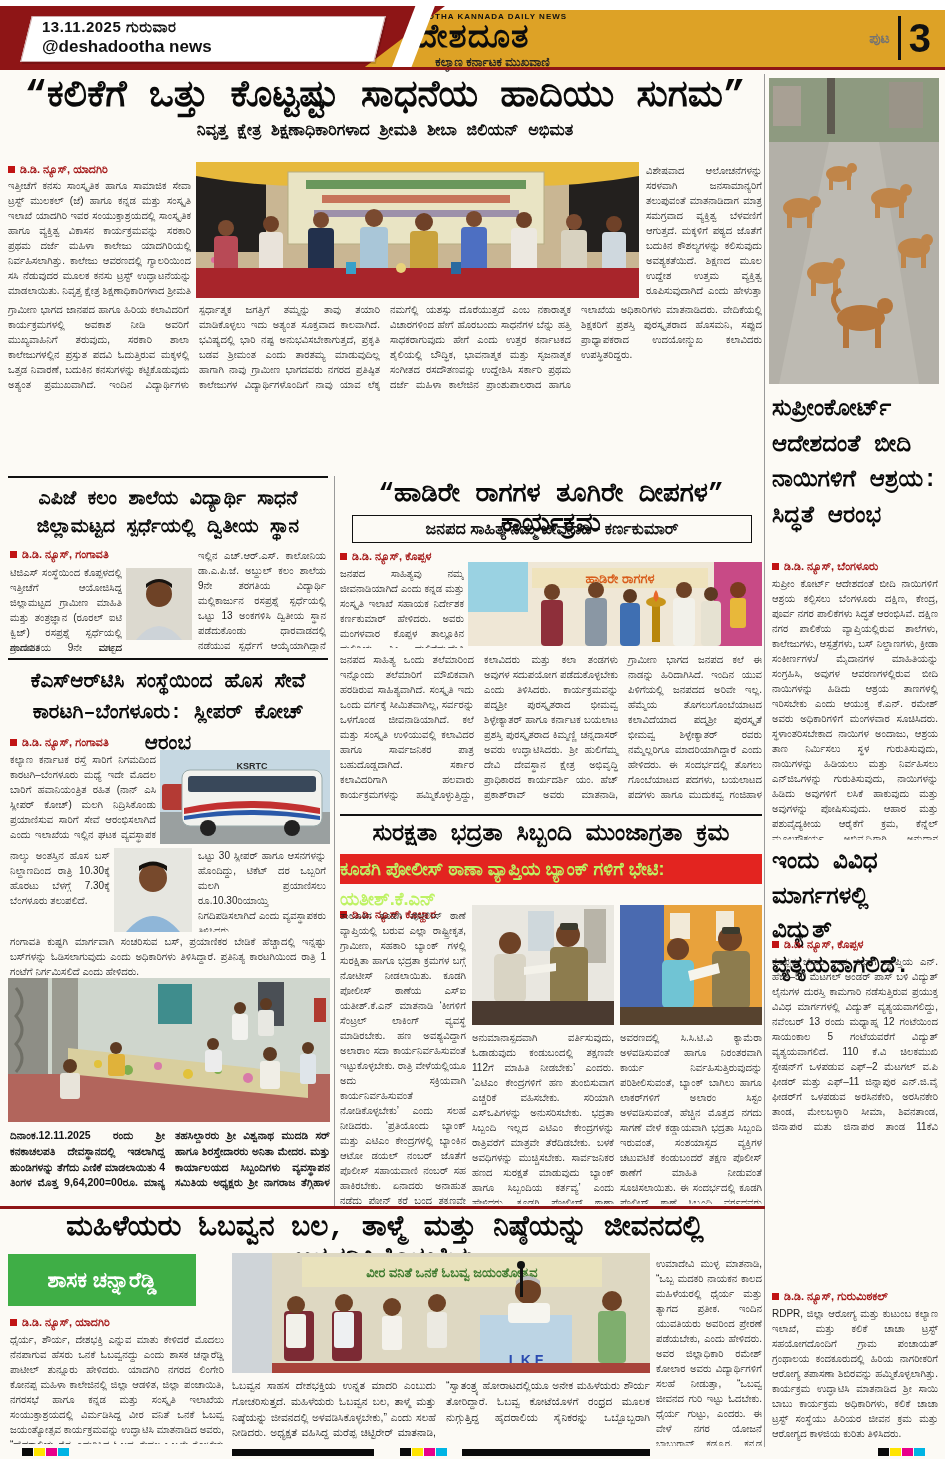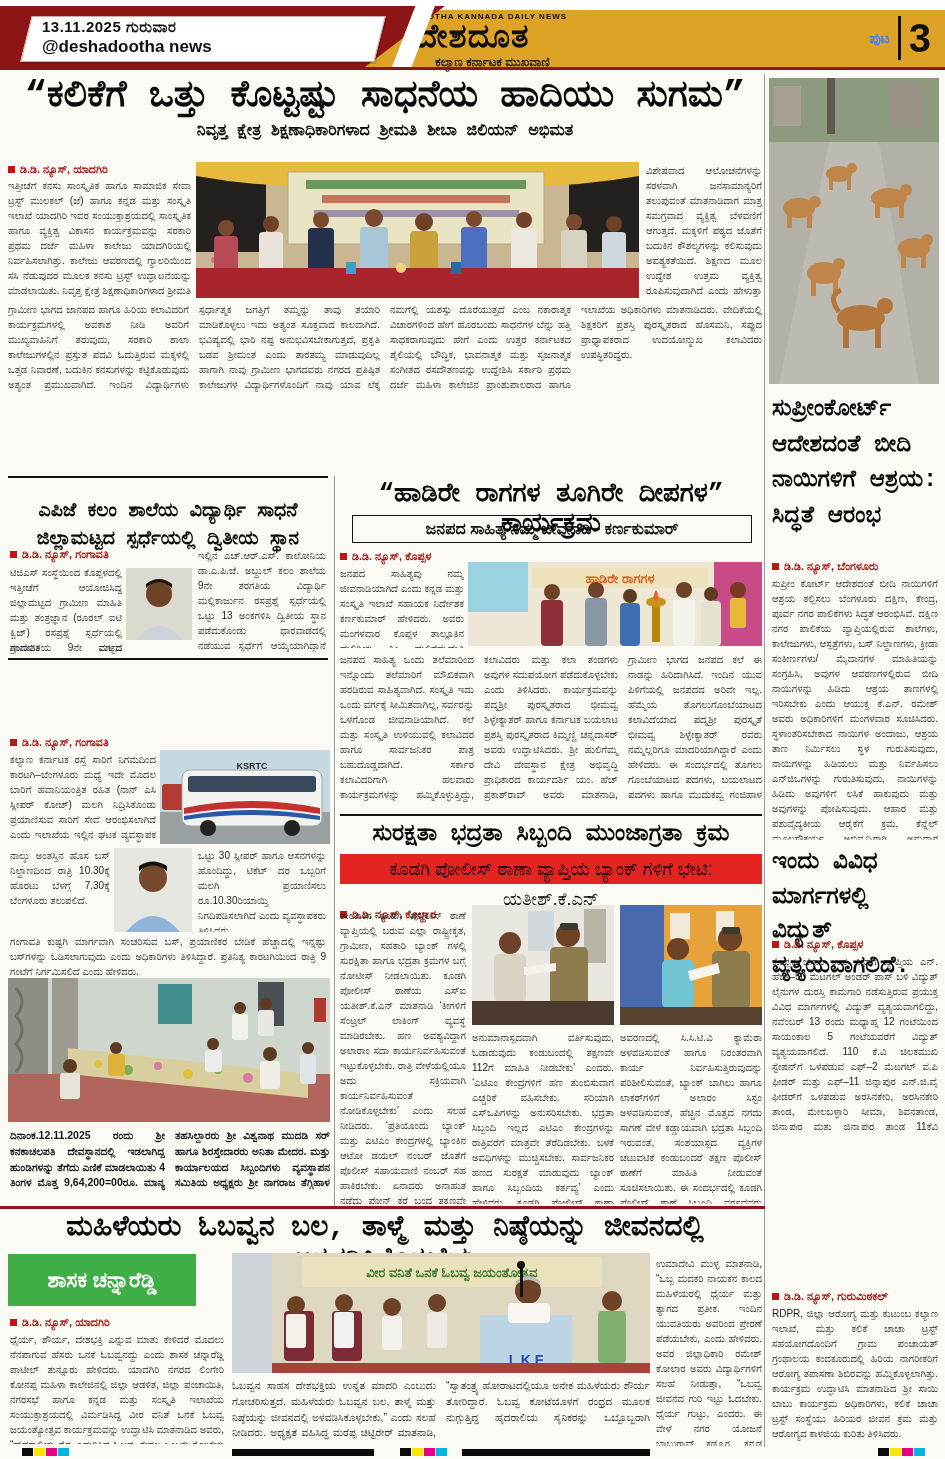--- a/index.html
+++ b/index.html
@@ -15,40 +15,40 @@
               clip-path:polygon(30% 0,55% 0,25% 100%,0 100%);}
   .hdr-datebox{left:26px;top:16px;width:352px;height:44px;background:#fff;transform:skewX(-14deg);
                border:1px solid #caa;box-shadow:2px 2px 0 rgba(0,0,0,.15);}
   .hdr-date{left:42px;top:18px;font-size:15px;font-weight:bold;color:#111;letter-spacing:.5px;}
   .hdr-handle{left:42px;top:37px;font-size:17px;font-weight:bold;color:#111;}
   .hdr-top-eng{left:0;top:12px;width:945px;text-align:center;font-size:8px;font-weight:bold;color:#111;letter-spacing:1px;}
   .masthead{left:0;top:20px;width:945px;text-align:center;font-size:33px;font-weight:700;color:#0d0d0d;
             font-family:"Liberation Serif",serif;letter-spacing:1px;line-height:1;}
   .hdr-tagline{left:0;top:55px;width:945px;text-align:center;font-size:12px;font-weight:bold;color:#222;margin-left:20px;}
   .pagenum-wrap{right:14px;top:16px;display:flex;align-items:center;gap:8px;}
-  .pagenum-label{font-size:14px;font-weight:bold;color:#3b82f6;}
+  .pagenum-label{font-size:14px;font-weight:bold;color:#737373;}
   .pagenum-bar{width:3px;height:44px;background:#111;}
   .pagenum-num{font-size:40px;font-weight:900;color:#111;line-height:1;}
   .hdr-rule{left:0;top:67px;width:945px;height:3px;background:#8e1516;}
   
   .headline{font-weight:900;color:#0a0a0a;font-family:Liberation Mono, monospace;}
   .center{text-align:center;}
   .byline{display:flex;align-items:center;gap:5px;font-size:11px;font-weight:bold;color:#a31515;}
   .bullet{width:7px;height:7px;background:#c11414;display:inline-block;flex:0 0 auto;}
   .body{font-size:10px;line-height:1.5;text-align:justify;color:#1d1d1d;overflow:hidden;}
   .cols2{column-count:2;column-gap:10px;}
   .cols3{column-count:3;column-gap:10px;}
   .cols4{column-count:4;column-gap:10px;}
   .rule-dark{background:#111;}
   .rule-maroon{background:#8e1516;}
   .vline{background:#9a9a9a;width:1px;}
   .photo{overflow:hidden;background:#ddd;}
   .photo svg{display:block;}
   .boxed{border:1.5px solid #111;}
-  .redbanner{background:#e32420;color:#000000;font-weight:400;text-align:center;}
+  .redbanner{background:#e32420;color:#bef264;font-weight:700;}
   .greenbox{background:#3fae46;color:#fff;font-weight:900;text-align:center;
             display:flex;align-items:center;justify-content:center;}
   .capt{font-size:10.5px;font-weight:bold;line-height:1.5;text-align:justify;color:#141414;overflow:hidden;}
   .cmyk{display:flex;gap:1px;}
   .cmyk span{width:11px;height:8px;display:inline-block;}
   .bar{height:7px;background:#0a0a0a;}
 </style>
 </head>
 <body>
 
@@ -121,38 +121,39 @@
   </div>
 
   <div class="abs body" style="left:646px;top:163px;width:116px;height:135px;">ವಿಶೇಷವಾದ ಆಲೋಚನೆಗಳನ್ನು ಸರಳವಾಗಿ ಜನಸಾಮಾನ್ಯರಿಗೆ ತಲುಪುವಂತೆ ಮಾತನಾಡಿದಾಗ ಮಾತ್ರ ಸಮಗ್ರವಾದ ವ್ಯಕ್ತಿತ್ವ ಬೆಳವಣಿಗೆ ಆಗುತ್ತದೆ. ಮಕ್ಕಳಿಗೆ ಪಠ್ಯದ ಜೊತೆಗೆ ಬದುಕಿನ ಕೌಶಲ್ಯಗಳನ್ನು ಕಲಿಸುವುದು ಅವಶ್ಯಕತೆಯಿದೆ. ಶಿಕ್ಷಣದ ಮೂಲ ಉದ್ದೇಶ ಉತ್ತಮ ವ್ಯಕ್ತಿತ್ವ ರೂಪಿಸುವುದಾಗಿದೆ ಎಂದು ಹೇಳುತ್ತಾ ಪ್ರೇರಣೆ ತುಂಬಿದರು. ಹಿರಿಯ ಜಾನಪದ ಕಲಾವಿದರಾದ ಮೋಹನಪ್ಪ ಜಾನಪದ ಸಂಗೀತ ಹಾಗೂ ಕು. ಶಾರದಾ ಗೋಣಿರವರಿಂದ ಹಿಂದೂಸ್ತಾನಿ ಶಾಸ್ತ್ರೀಯ ಸಂಗೀತವನ್ನು ನೀಡಿದರು.</div>
 
   <div class="abs body cols4" style="left:8px;top:302px;width:754px;height:166px;">ಗ್ರಾಮೀಣ ಭಾಗದ ಜಾನಪದ ಹಾಗೂ ಹಿರಿಯ ಕಲಾವಿದರಿಗೆ ಕಾರ್ಯಕ್ರಮಗಳಲ್ಲಿ ಅವಕಾಶ ನೀಡಿ ಅವರಿಗೆ ಮುಖ್ಯವಾಹಿನಿಗೆ ತರುವುದು, ಸರಕಾರಿ ಶಾಲಾ ಕಾಲೇಜುಗಳಲ್ಲಿನ ಪ್ರಸ್ತುತ ಪದವಿ ಓದುತ್ತಿರುವ ಮಕ್ಕಳಲ್ಲಿ ಒತ್ತಡ ನಿವಾರಣೆ, ಬದುಕಿನ ಕನಸುಗಳನ್ನು ಕಟ್ಟಿಕೊಡುವುದು ಅತ್ಯಂತ ಪ್ರಮುಖವಾಗಿದೆ. ಇಂದಿನ ವಿದ್ಯಾರ್ಥಿಗಳು ಸ್ಪರ್ಧಾತ್ಮಕ ಜಗತ್ತಿಗೆ ತಮ್ಮನ್ನು ತಾವು ತಯಾರಿ ಮಾಡಿಕೊಳ್ಳಲು ಇದು ಅತ್ಯಂತ ಸೂಕ್ತವಾದ ಕಾಲವಾಗಿದೆ. ಭವಿಷ್ಯದಲ್ಲಿ ಭಾರಿ ನಷ್ಟ ಅನುಭವಿಸಬೇಕಾಗುತ್ತದೆ, ಪ್ರಕೃತಿ ಬಡವ ಶ್ರೀಮಂತ ಎಂದು ತಾರತಮ್ಯ ಮಾಡುವುದಿಲ್ಲ ಹಾಗಾಗಿ ನಾವು ಗ್ರಾಮೀಣ ಭಾಗದವರು ನಗರದ ಪ್ರತಿಷ್ಠಿತ ಕಾಲೇಜುಗಳ ವಿದ್ಯಾರ್ಥಿಗಳೊಂದಿಗೆ ನಾವು ಯಾವ ಲೆಕ್ಕ ನಮಗೆಲ್ಲಿ ಯಶಸ್ಸು ದೊರೆಯುತ್ತದೆ ಎಂಬ ನಕಾರಾತ್ಮಕ ವಿಚಾರಗಳಿಂದ ಹೇಗೆ ಹೊರಬಂದು ಸಾಧನೆಗಳ ಬೆನ್ನು ಹತ್ತಿ ಸಾಧಕರಾಗುವುದು ಹೇಗೆ ಎಂದು ಉತ್ತರ ಕರ್ನಾಟಕದ ಶೈಲಿಯಲ್ಲಿ ಬೌದ್ಧಿಕ, ಭಾವನಾತ್ಮಕ ಮತ್ತು ಸೃಜನಾತ್ಮಕ ಸಂಗೀತದ ರಸದೌತಣವನ್ನು ಉದ್ದೇಶಿಸಿ ಸರ್ಕಾರಿ ಪ್ರಥಮ ದರ್ಜೆ ಮಹಿಳಾ ಕಾಲೇಜಿನ ಪ್ರಾಂಶುಪಾಲರಾದ ಹಾಗೂ ಇಲಾಖೆಯ ಅಧಿಕಾರಿಗಳು ಮಾತನಾಡಿದರು. ವೇದಿಕೆಯಲ್ಲಿ ಶಿಕ್ಷಕರಿಗೆ ಪ್ರಶಸ್ತಿ ಪುರಸ್ಕೃತರಾದ ಹೊಸಮನಿ, ಸಪ್ಪುದ ಪ್ರಾಧ್ಯಾಪಕರಾದ ಉದಯೋನ್ಮುಖ ಕಲಾವಿದರು ಉಪಸ್ಥಿತರಿದ್ದರು.</div>
 
   <div class="abs vline" style="left:334px;top:476px;height:730px;"></div>
   <div class="abs vline" style="left:764px;top:74px;height:1373px;"></div>
 
   <div class="abs rule-dark" style="left:8px;top:476px;width:320px;height:2px;"></div>
-  <div class="abs headline center" style="left:14px;top:498px;width:308px;font-size:19px;line-height:1.45;">ಎಪಿಜೆ ಕಲಂ ಶಾಲೆಯ ವಿದ್ಯಾರ್ಥಿ ಸಾಧನೆ ಜಿಲ್ಲಾಮಟ್ಟದ ಸ್ಪರ್ಧೆಯಲ್ಲಿ ದ್ವಿತೀಯ ಸ್ಥಾನ</div>
+  <div class="abs headline center" style="left:14px;top:486px;width:308px;font-size:19px;line-height:1.45;">ಎಪಿಜೆ ಕಲಂ ಶಾಲೆಯ ವಿದ್ಯಾರ್ಥಿ ಸಾಧನೆ ಜಿಲ್ಲಾಮಟ್ಟದ ಸ್ಪರ್ಧೆಯಲ್ಲಿ ದ್ವಿತೀಯ ಸ್ಥಾನ</div>
   <div class="abs byline" style="left:10px;top:548px;">
     <span class="bullet"></span>
     <span>ಡಿ.ಡಿ. ನ್ಯೂಸ್, ಗಂಗಾವತಿ</span>
   </div>
   <div class="abs body" style="left:10px;top:565px;width:112px;height:86px;">ಟಿಜಿಎಸ್ ಸಂಸ್ಥೆಯಿಂದ ಕೊಪ್ಪಳದಲ್ಲಿ ಇತ್ತೀಚೆಗೆ ಆಯೋಜಿಸಿದ್ದ ಜಿಲ್ಲಾಮಟ್ಟದ ಗ್ರಾಮೀಣ ಮಾಹಿತಿ ಮತ್ತು ತಂತ್ರಜ್ಞಾನ (ರೂರಲ್ ಐಟಿ ಕ್ವಿಜ್) ರಸಪ್ರಶ್ನೆ ಸ್ಪರ್ಧೆಯಲ್ಲಿ ಗಂಗಾವತಿಯ 9ನೇ ವರ್ಗದ ವಿದ್ಯಾರ್ಥಿ ದ್ವಿತೀಯ ಸ್ಥಾನ ಪಡೆದು ಧಾರವಾಡದಲ್ಲಿ ಸೋಮವಾರ (ನ.10) ನಡೆಯುವ</div>
   <div class="abs photo" style="left:126px;top:568px;width:66px;height:72px;">
     <svg width="66" height="72" viewBox="0 0 66 72">
       <rect width="66" height="72" fill="#dcd9cf"></rect>
       <circle cx="33" cy="26" r="13" fill="#6e4226"></circle>
       <path d="M20 20 Q33 8 46 20 L46 16 Q33 6 20 16 Z" fill="#181410"></path>
       <path d="M10 72 Q33 44 56 72 Z" fill="#cdd3d8"></path>
     </svg>
   </div>
   <div class="abs body" style="left:198px;top:548px;width:128px;height:104px;">ಇಲ್ಲಿನ ಎಚ್.ಆರ್.ಎಸ್. ಕಾಲೋನಿಯ ಡಾ.ಎ.ಪಿ.ಜೆ. ಅಬ್ದುಲ್ ಕಲಂ ಶಾಲೆಯ 9ನೇ ತರಗತಿಯ ವಿದ್ಯಾರ್ಥಿ ಮಲ್ಲಿಕಾರ್ಜುನ ರಸಪ್ರಶ್ನೆ ಸ್ಪರ್ಧೆಯಲ್ಲಿ ಒಟ್ಟು 13 ಅಂಕಗಳಿಸಿ ದ್ವಿತೀಯ ಸ್ಥಾನ ಪಡೆದುಕೊಂಡು ಧಾರವಾಡದಲ್ಲಿ ನಡೆಯುವ ಸ್ಪರ್ಧೆಗೆ ಆಯ್ಕೆಯಾಗಿದ್ದಾನೆ ಎಂದು ಶಿಕ್ಷಣ</div>
   <div class="abs body" style="left:10px;top:640px;width:112px;height:16px;">ಪ್ರಾದೇಶಿಕ ಮಟ್ಟದ ಆಯ್ಕೆಯಾಗಿದ್ದಾನೆ. ಸ್ಪರ್ಧೆಗೆ ಸಂಸ್ಥೆಯ ಮುಖ್ಯಸ್ಥೆ ಶಾಹೀನ್ ಕೌಸರ್ ತಿಳಿಸಿದ್ದಾರೆ.</div>
 
   <div class="abs rule-dark" style="left:8px;top:658px;width:320px;height:2px;"></div>
+  <div class="abs headline center" style="left:10px;top:666px;width:316px;font-size:20px;line-height:1.55;">ಕೆಎಸ್‌ಆರ್‌ಟಿಸಿ ಸಂಸ್ಥೆಯಿಂದ ಹೊಸ ಸೇವೆ ಕಾರಟಗಿ–ಬೆಂಗಳೂರು: ಸ್ಲೀಪರ್ ಕೋಚ್ ಆರಂಭ</div>
   <div class="abs byline" style="left:10px;top:736px;">
     <span class="bullet"></span>
     <span>ಡಿ.ಡಿ. ನ್ಯೂಸ್, ಗಂಗಾವತಿ</span>
   </div>
   <div class="abs body" style="left:10px;top:752px;width:146px;height:92px;">ಕಲ್ಯಾಣ ಕರ್ನಾಟಕ ರಸ್ತೆ ಸಾರಿಗೆ ನಿಗಮದಿಂದ ಕಾರಟಗಿ–ಬೆಂಗಳೂರು ಮಧ್ಯೆ ಇದೇ ಮೊದಲ ಬಾರಿಗೆ ಹವಾನಿಯಂತ್ರಿತ ರಹಿತ (ನಾನ್ ಎಸಿ ಸ್ಲೀಪರ್ ಕೋಚ್) ಮಲಗಿ ನಿದ್ರಿಸಿಕೊಂಡು ಪ್ರಯಾಣಿಸುವ ಸಾರಿಗೆ ಸೇವೆ ಆರಂಭಿಸಲಾಗಿದೆ ಎಂದು ಇಲಾಖೆಯ ಇಲ್ಲಿನ ಘಟಕ ವ್ಯವಸ್ಥಾಪಕ ರಾಜು</div>
   <div class="abs photo" style="left:160px;top:750px;width:170px;height:94px;">
     <svg width="170" height="94" viewBox="0 0 170 94">
       <rect width="170" height="94" fill="#c6d8e2"></rect>
       <rect y="62" width="170" height="32" fill="#9aa0a0"></rect>
       <rect x="2" y="34" width="36" height="26" rx="3" fill="#b43a34"></rect>
@@ -168,21 +169,21 @@
   <div class="abs body" style="left:10px;top:848px;width:100px;height:84px;">ನಾಲ್ಕು ಅಂತಸ್ತಿನ ಹೊಸ ಬಸ್ ನಿಲ್ದಾಣದಿಂದ ರಾತ್ರಿ 10.30ಕ್ಕೆ ಹೊರಟು ಬೆಳಗ್ಗೆ 7.30ಕ್ಕೆ ಬೆಂಗಳೂರು ತಲುಪಲಿದೆ.</div>
   <div class="abs photo" style="left:114px;top:848px;width:78px;height:84px;">
     <svg width="78" height="84" viewBox="0 0 78 84">
       <rect width="78" height="84" fill="#e6e6e0"></rect>
       <circle cx="39" cy="30" r="14" fill="#77492c"></circle>
       <path d="M25 23 Q39 12 53 23 L53 18 Q39 9 25 18 Z" fill="#15110d"></path>
       <path d="M12 84 Q39 52 66 84 Z" fill="#8fb6d8"></path>
     </svg>
   </div>
   <div class="abs body" style="left:198px;top:848px;width:128px;height:84px;">ಒಟ್ಟು 30 ಸ್ಲೀಪರ್ ಹಾಗೂ ಆಸನಗಳನ್ನು ಹೊಂದಿದ್ದು, ಟಿಕೆಟ್ ದರ ಒಬ್ಬರಿಗೆ ಮಲಗಿ ಪ್ರಯಾಣಿಸಲು ರೂ.10.30ರಿಯಾಯ್ತಿ ನಿಗದಿಪಡಿಸಲಾಗಿದೆ ಎಂದು ವ್ಯವಸ್ಥಾಪಕರು ತಿಳಿಸಿದರು.</div>
-  <div class="abs body" style="left:10px;top:934px;width:316px;height:42px;">ಗಂಗಾವತಿ ಕುಷ್ಟಗಿ ಮಾರ್ಗವಾಗಿ ಸಂಚರಿಸುವ ಬಸ್, ಪ್ರಯಾಣಿಕರ ಬೇಡಿಕೆ ಹೆಚ್ಚಾದಲ್ಲಿ ಇನ್ನಷ್ಟು ಬಸ್‌ಗಳನ್ನು ಓಡಿಸಲಾಗುವುದು ಎಂದು ಅಧಿಕಾರಿಗಳು ತಿಳಿಸಿದ್ದಾರೆ. ಪ್ರತಿನಿತ್ಯ ಕಾರಟಗಿಯಿಂದ ರಾತ್ರಿ 9 ಗಂಟೆಗೆ ನಿರ್ಗಮಿಸಲಿದೆ ಎಂದು ಹೇಳಿದರು.</div>
+  <div class="abs body" style="left:10px;top:934px;width:316px;height:42px;">ಗಂಗಾವತಿ ಕುಷ್ಟಗಿ ಮಾರ್ಗವಾಗಿ ಸಂಚರಿಸುವ ಬಸ್, ಪ್ರಯಾಣಿಕರ ಬೇಡಿಕೆ ಹೆಚ್ಚಾದಲ್ಲಿ ಇನ್ನಷ್ಟು ಬಸ್‌ಗಳನ್ನು ಓಡಿಸಲಾಗುವುದು ಎಂದು ಅಧಿಕಾರಿಗಳು ತಿಳಿಸಿದ್ದಾರೆ. ಪ್ರತಿನಿತ್ಯ ಕಾರಟಗಿಯಿಂದ ರಾತ್ರಿ 1 ಗಂಟೆಗೆ ನಿರ್ಗಮಿಸಲಿದೆ ಎಂದು ಹೇಳಿದರು.</div>
 
   <div class="abs photo" style="left:8px;top:978px;width:322px;height:144px;">
     <svg width="322" height="144" viewBox="0 0 322 144">
       <rect width="322" height="144" fill="#cfd6cd"></rect>
       <rect x="0" y="0" width="40" height="144" fill="#8e8e86"></rect>
       <rect x="44" y="0" width="26" height="120" fill="#9b9b91"></rect>
       <path d="M8 10 q12 14 0 28 q12 14 0 28 q12 14 0 28" stroke="#6f6f66" fill="none" stroke-width="3"></path>
       <rect x="150" y="6" width="34" height="40" fill="#3f8d8d"></rect>
       <rect x="250" y="4" width="26" height="44" fill="#4a4f55"></rect>
       <rect x="306" y="20" width="12" height="24" fill="#b0392e"></rect>

